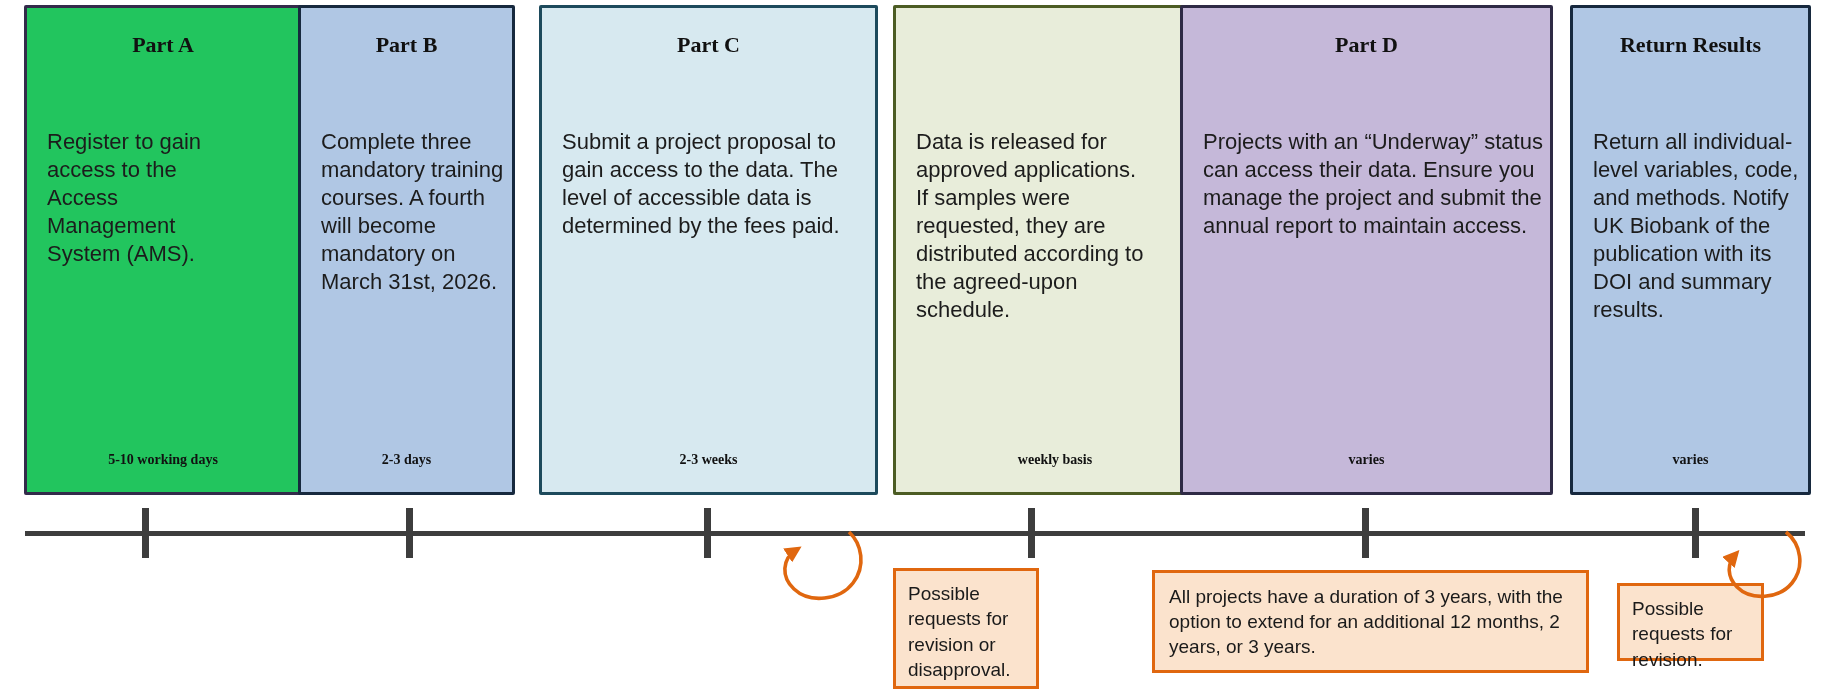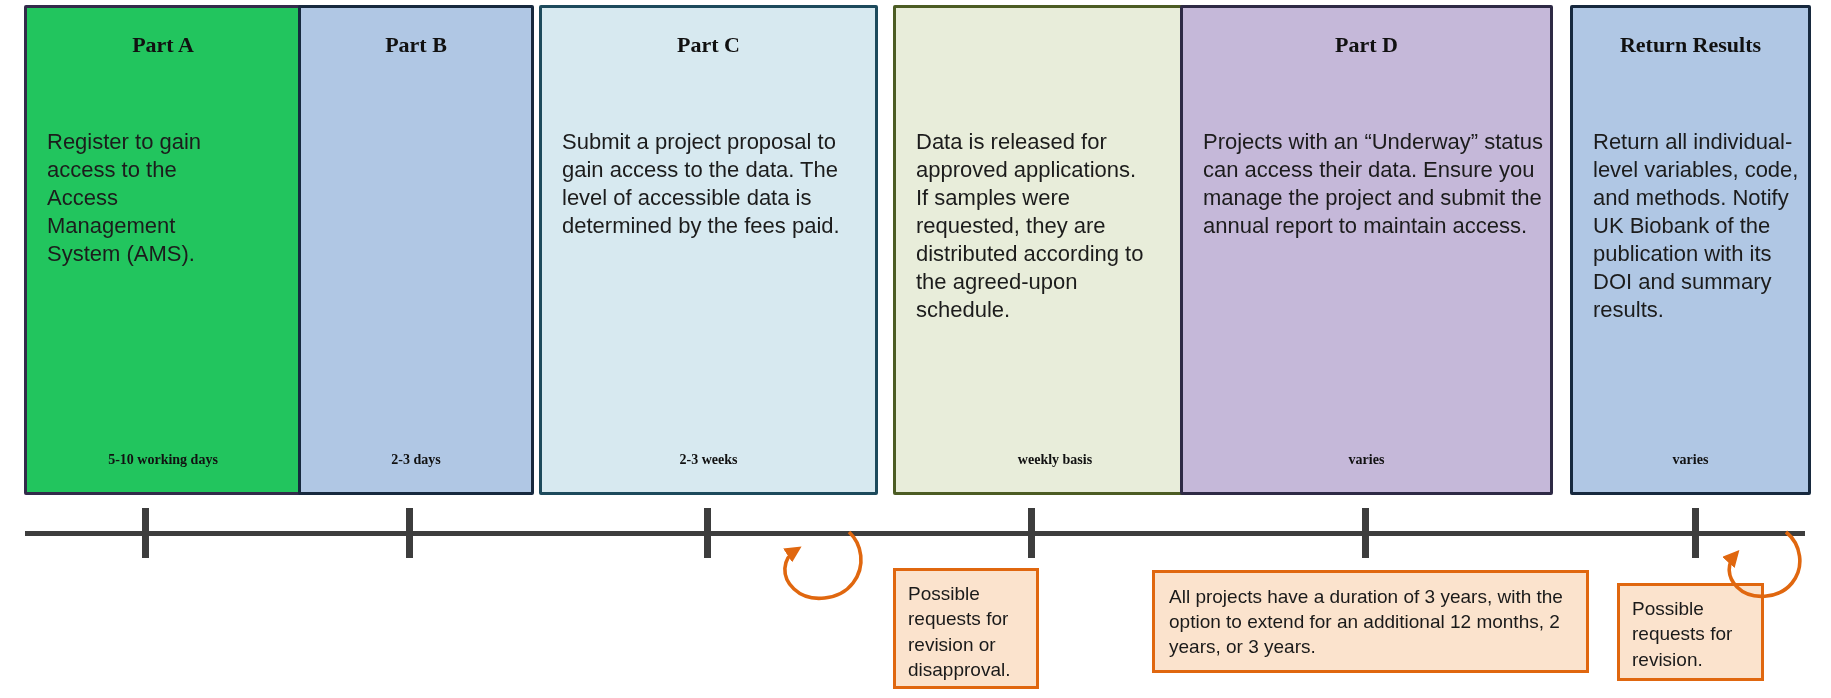--- a/index.html
+++ b/index.html
@@ -30,21 +30,21 @@
     font-size:22px;line-height:1.27;color:#1c1c1c;
   }
   .stage .duration{
     margin-top:auto;margin-bottom:24px;
     font-family:"Liberation Serif", serif;
     font-weight:bold;font-size:14px;color:#111;
     text-align:center;
   }
   #part-a{left:24px;width:278px;background:#22c55e;border-color:#332a4a;}
   #part-a .body{max-width:205px;}
-  #part-b{left:298px;width:236px;background:#b0c7e4;border-color:#17293e;}
+  #part-b{left:298px;width:217px;background:#b0c7e4;border-color:#17293e;}
   #part-b .body{max-width:190px;}
   #part-c{left:539px;width:339px;background:#d7e9f0;border-color:#1d4a5c;}
   #part-c .body{max-width:315px;}
   #data-release{left:893px;width:324px;background:#e8edda;border-color:#4c5c24;}
   #data-release .body{max-width:235px;}
   #part-d{left:1180px;width:373px;background:#c5b8d9;border-color:#2e2a45;}
   #part-d .body{max-width:340px;}
   #return-results{left:1570px;width:241px;background:#b0c7e4;border-color:#17293e;}
   #return-results .body{max-width:218px;}
 
@@ -62,41 +62,42 @@
 
   
   .note{
     position:absolute;box-sizing:border-box;
     background:#fbe3cd;border:3px solid #e0670f;
     font-size:19px;line-height:1.33;color:#1a1a1a;
     padding:10px 12px;
   }
   #revision-note-1{left:893px;top:568px;width:146px;height:121px;}
   #duration-note{left:1152px;top:570px;width:437px;height:103px;display:flex;align-items:center;padding:10px 14px;}
-  #revision-note-2{left:1617px;top:583px;width:147px;height:98px;}
+  #revision-note-2{left:1617px;top:583px;width:147px;height:78px;}
 
   
   #arrow-layer{
     position:absolute;left:0;top:0;width:1831px;height:698px;
     pointer-events:none;
   }
 </style>
 </head>
 <body>
 
 <div id="canvas">
 
   <div class="stage" id="part-a">
     <div class="title">Part A</div>
     <div class="body">Register to gain access to the Access Management System (AMS).</div>
     <div class="duration">5-10 working days</div>
   </div>
 
   <div class="stage" id="part-b">
     <div class="title">Part B</div>
+    <div class="body">Complete three mandatory training courses. A fourth will become mandatory on March 31st, 2026.</div>
     <div class="duration">2-3 days</div>
   </div>
 
   <div class="stage" id="part-c">
     <div class="title">Part C</div>
     <div class="body">Submit a project proposal to gain access to the data. The level of accessible data is determined by the fees paid.</div>
     <div class="duration">2-3 weeks</div>
   </div>
 
   <div class="stage" id="data-release">

